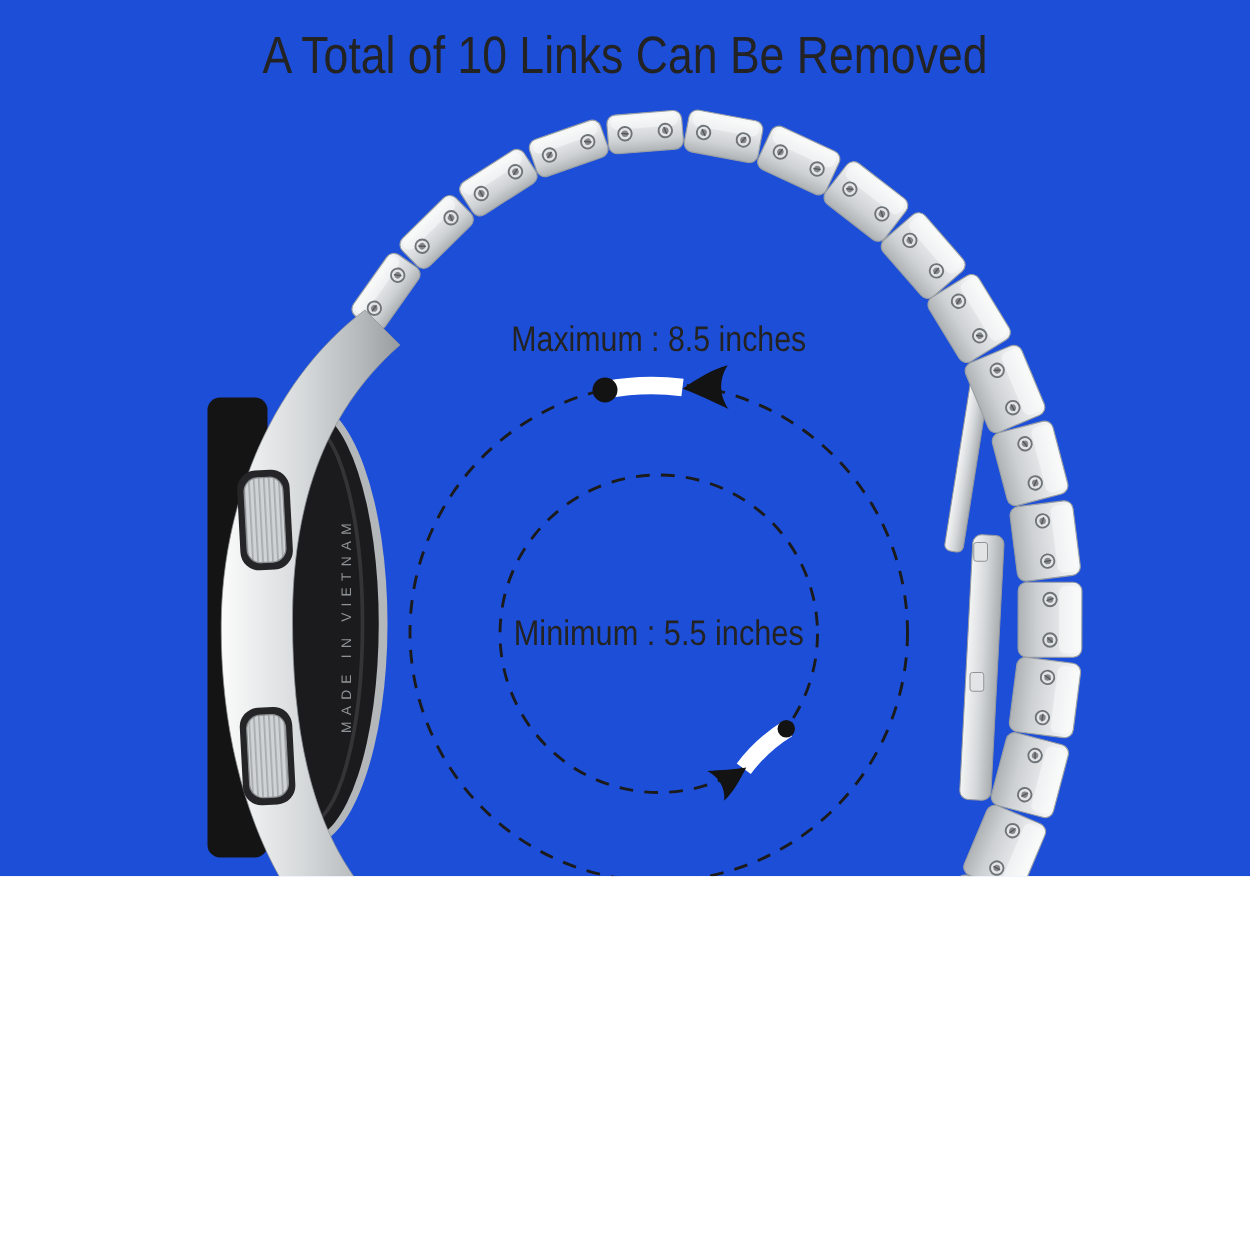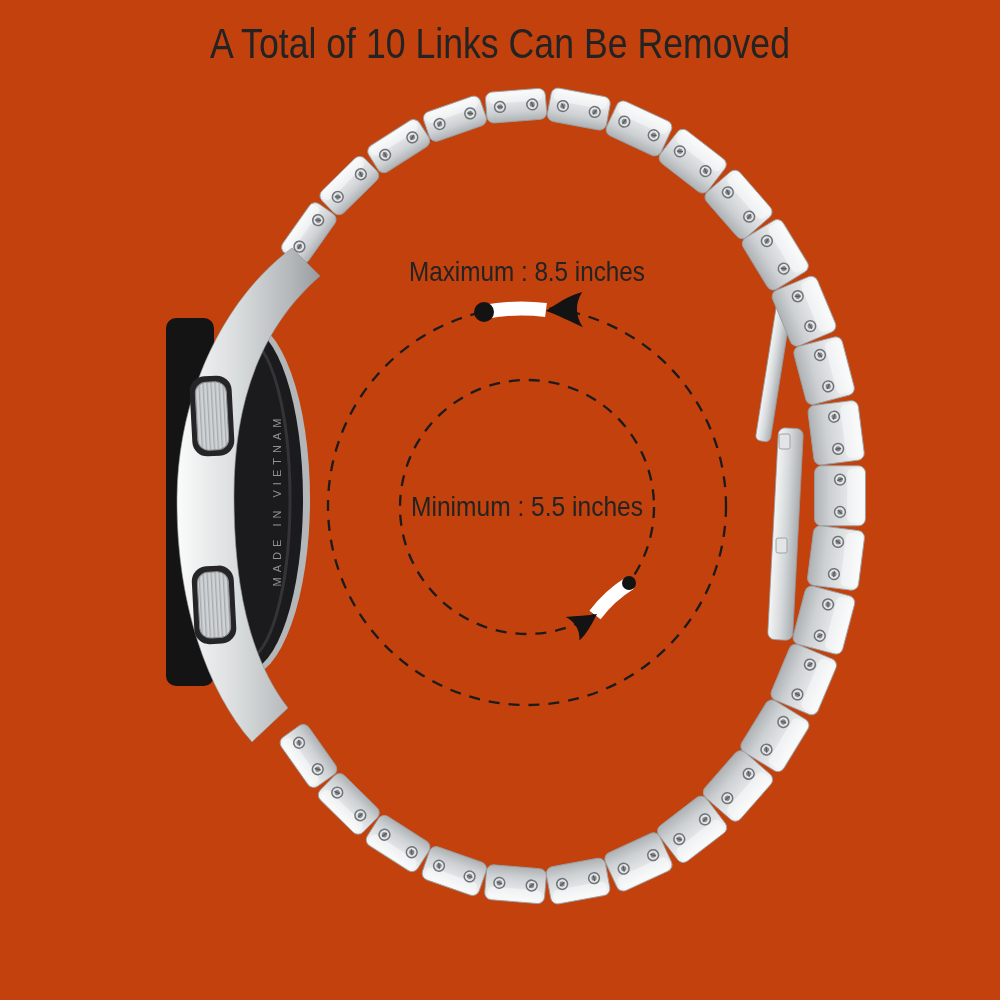--- a/index.html
+++ b/index.html
@@ -1,16 +1,16 @@
 <!DOCTYPE html>
 <html><head>
 <meta charset="utf-8">
 <style>
   html,body{margin:0;padding:0;background:#ffffff;}
-  .stage{position:relative;width:1000px;height:1000px;background:#c2410c;overflow:hidden;
+  .stage{position:relative;width:1000px;height:701px;background:#1d4ed8;overflow:hidden;
          font-family:"Liberation Sans", sans-serif;}
   svg{display:block;}
   .title-text{font-family:"Liberation Sans", sans-serif;font-size:42px;fill:#232323;}
   .label-text{font-family:"Liberation Sans", sans-serif;font-size:28.5px;fill:#232323;}
   .engrave-text{font-family:"Liberation Sans", sans-serif;font-size:11px;letter-spacing:5px;fill:#909395;}
 </style>
 </head>
 <body>
 
 <div class="stage">

